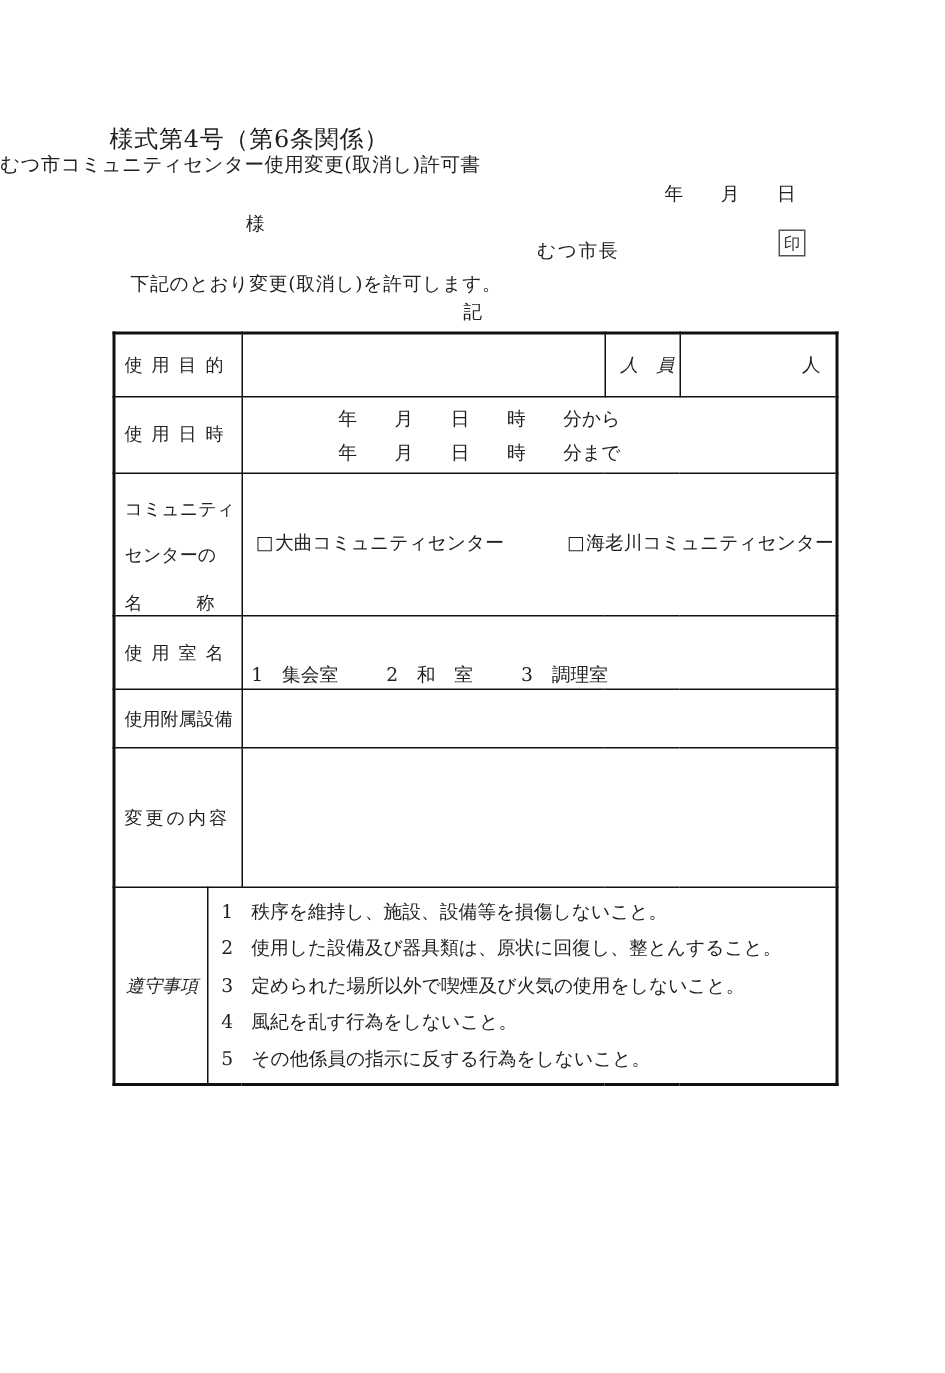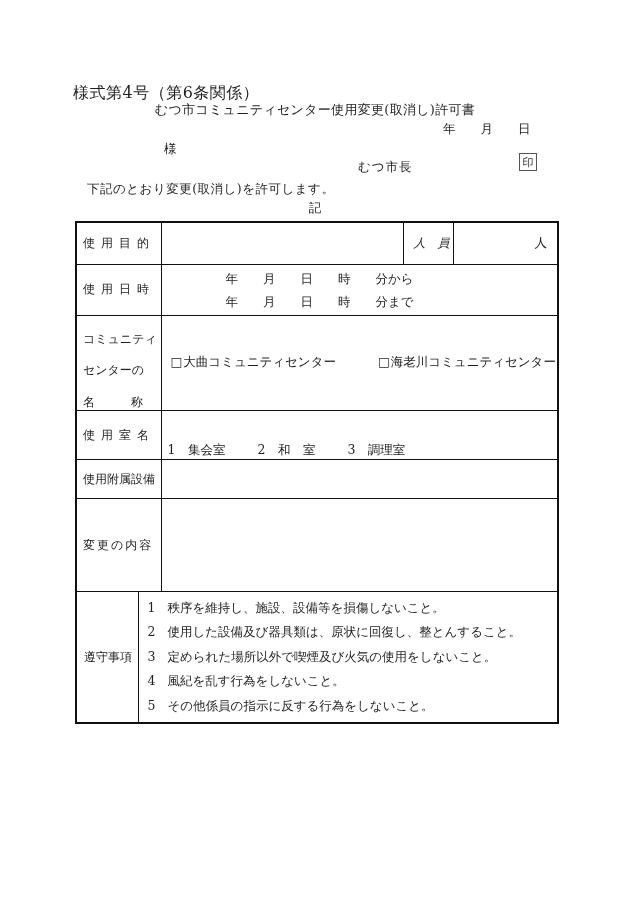--- a/index.html
+++ b/index.html
@@ -8,21 +8,21 @@
     width: 630px; height: 915px;
     font-family: "DejaVu Serif", "Liberation Serif", serif;
     color: #1f1f1f;
     font-size: 12.5px;
     position: relative;
   }
   .page { position: absolute; left: 0; top: 0; width: 630px; height: 915px; background: #fff; }
 
   
   .form-number   { position: absolute; left: 73px;  top: 83px;  font-size: 16px; letter-spacing: 0.5px; }
-  .doc-title     { position: absolute; left: 0; right: 0; top: 101px; text-align: center; font-size: 13px; letter-spacing: 0.3px; }
+  .doc-title     { position: absolute; left: 0; right: 0; top: 101px; text-align: left; font-size: 13px; letter-spacing: 0.3px; }
   .date-line     { position: absolute; left: 443px; top: 121px; font-size: 12.5px; white-space: pre; }
   .addressee     { position: absolute; left: 164px; top: 141px; font-size: 12.5px; }
   .issuer        { position: absolute; left: 358px; top: 159px; font-size: 12.5px; letter-spacing: 1px; }
   .seal-box      { position: absolute; left: 519px; top: 153px; width: 18px; height: 18px;
                    border: 1px solid #555; text-align: center; line-height: 17px; font-size: 11px; color: #333; }
   .permit-line   { position: absolute; left: 87px;  top: 181px; font-size: 12.5px; letter-spacing: 0.5px; }
   .record-mark   { position: absolute; left: 0; right: 0; top: 200px; text-align: center; font-size: 12.5px; }
 
   
   table.form {
@@ -32,21 +32,21 @@
     font-size: 12.5px;
   }
   table.form td { border: 1px solid #111; vertical-align: middle; overflow: hidden; }
 
   td.lbl { padding: 0 6px; white-space: nowrap; font-size: 12px; }
   .ls4 { letter-spacing: 6px; }   
   .ls5 { letter-spacing: 2px; }
   .ls0 { letter-spacing: 0; }
   td.lbl-3line { padding: 0 6px; font-size: 12px; line-height: 15.5px; }
   td.lbl-3line div { white-space: nowrap; margin-top: 16px; }
-  td.lbl-compliance { padding: 0 7px; white-space: nowrap; font-size: 12px; text-align: center; }
+  td.lbl-compliance { padding: 0 7px; white-space: nowrap; font-size: 12px; text-align: center; font-style: italic; }
 
   td.cell-empty { }
   td.staff-lbl { padding: 0 10px; font-size: 12px; white-space: pre; font-style: italic; }
   td.staff-unit { text-align: right; padding-right: 10px; }
 
   td.datetime-cell { padding-left: 64px; }
   td.datetime-cell div { line-height: 23px; white-space: pre; }
 
   td.center-options { padding-left: 9px; }
   .opts { display: flex; gap: 42px; white-space: nowrap; }

